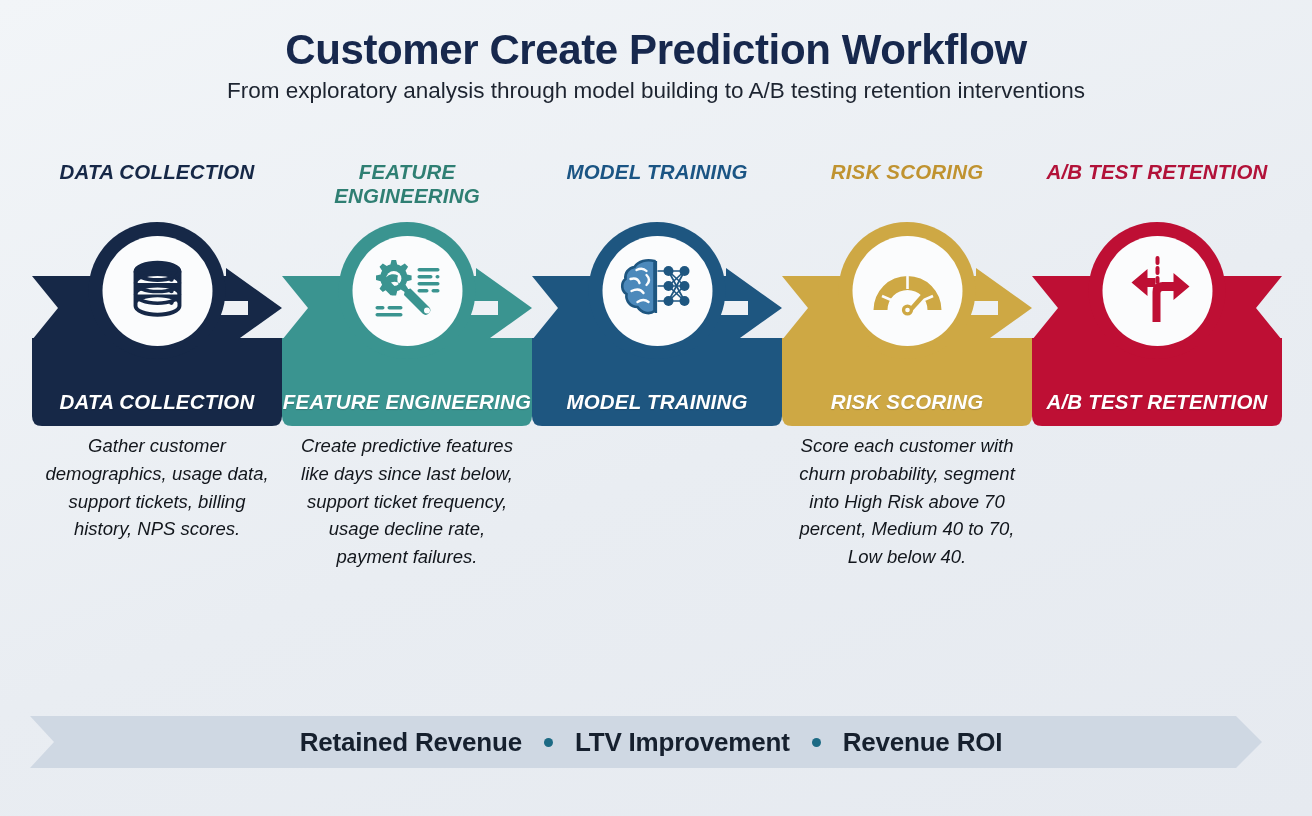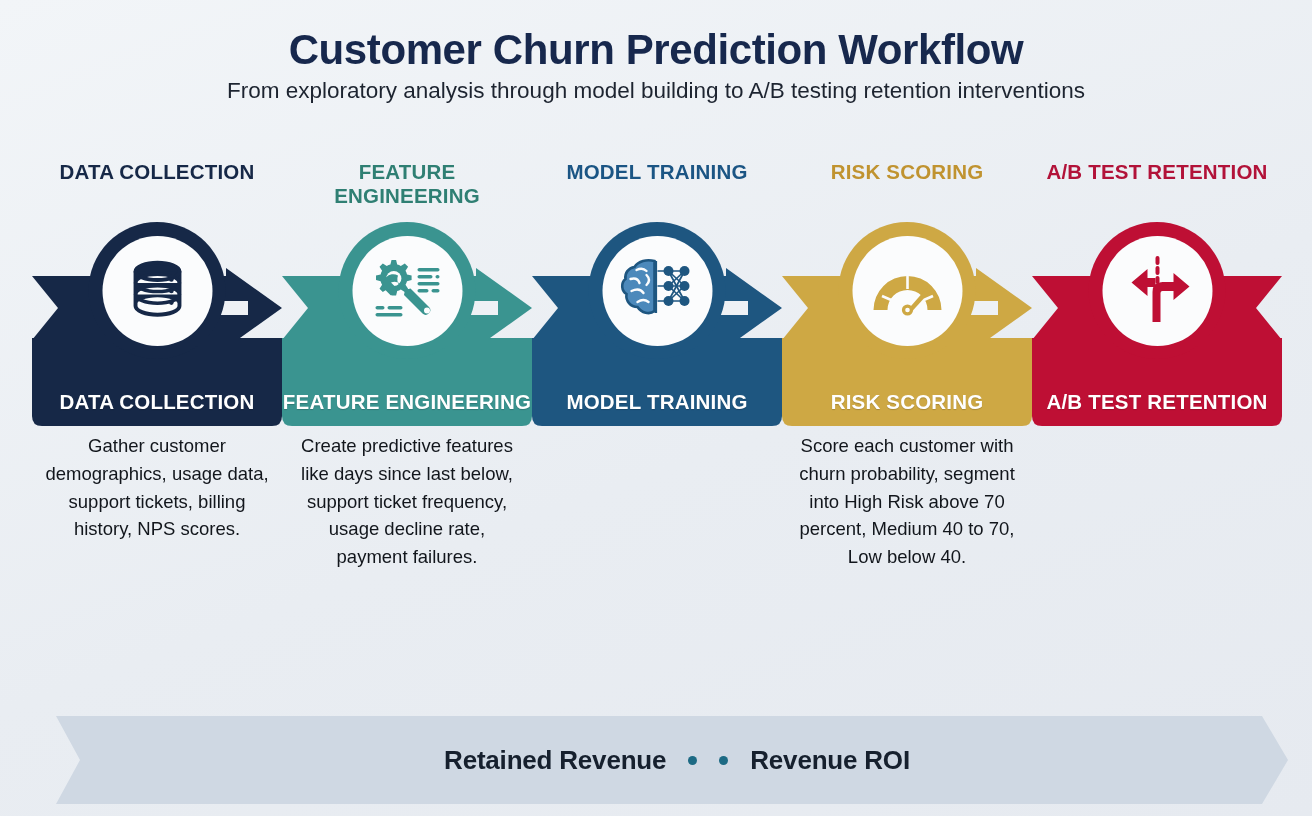--- a/index.html
+++ b/index.html
@@ -28,20 +28,21 @@
   
   .steps {
     position:absolute; left:0; top:160px;
     width:1312px; height:520px;
     display:flex;
   }
   .step {
     position:relative;
     width:250px;
     flex:0 0 250px;
+    font-style:italic;
   }
   .step:nth-child(1){ margin-left:32px; }
 
   .step-cap {
     height:62px;
     text-align:center;
     font-size:20.5px; font-weight:bold;
     line-height:1.17; letter-spacing:0.2px;
     text-transform:uppercase;
     padding:0 6px;
@@ -89,22 +90,22 @@
     padding:0 10px;
     text-align:center;
     font-size:18.5px;
     line-height:1.5;
     color:#12161c;
   }
 
   
   .footer {
     position:absolute;
-    left:56px; top:716px;
-    width:1232px; height:88px;
+    left:30px; top:716px;
+    width:1232px; height:52px;
   }
   .footer svg { position:absolute; inset:0; width:100%; height:100%; }
   .footer-content {
     position:absolute; inset:0;
     display:flex; align-items:center; justify-content:center;
     gap:22px;
     z-index:2;
     padding-left:10px;
   }
   .footer-item {
@@ -116,21 +117,21 @@
     background:#1d6a84;
     flex:0 0 9px;
   }
 </style>
 </head>
 <body>
 
 <div id="page">
 
   <div class="header">
-    <div class="title">Customer Churn Prediction Workflow</div>
+    <div class="title">Customer Create Prediction Workflow</div>
     <div class="subtitle">From exploratory analysis through model building to A/B testing retention interventions</div>
   </div>
 
   <div class="steps" id="steps-container">
       <div class="step">
     <div class="step-cap" style="color:#162847">DATA COLLECTION</div>
     <div class="band-wrap">
       <svg class="band-svg" viewBox="0 0 250 180" preserveAspectRatio="none" style="position: absolute; left: 0px; top: 24px; width: 250px; height: 180px;">
     <path d="M0,30 L26,62 L0,94
          L194,94 L194,102 L250,62
@@ -314,18 +315,19 @@
   </div>
     </div>
 
   <div class="footer">
     <svg viewBox="0 0 1232 72" preserveAspectRatio="none">
       <polygon id="footer-poly" points="0,0 1206,0 1232,36 1206,72 0,72 24,36" fill="#cfd8e3"></polygon>
     </svg>
     <div class="footer-content" id="footer-content">
         <span class="footer-item">Retained Revenue</span>
         <span class="footer-dot" style="background: rgb(29, 106, 132);"></span>
+        <span class="footer-item">LTV Improvement</span>
         <span class="footer-dot" style="background: rgb(29, 106, 132);"></span>
         <span class="footer-item">Revenue ROI</span>
       </div>
   </div>
 
 </div>
 
 </body></html>

